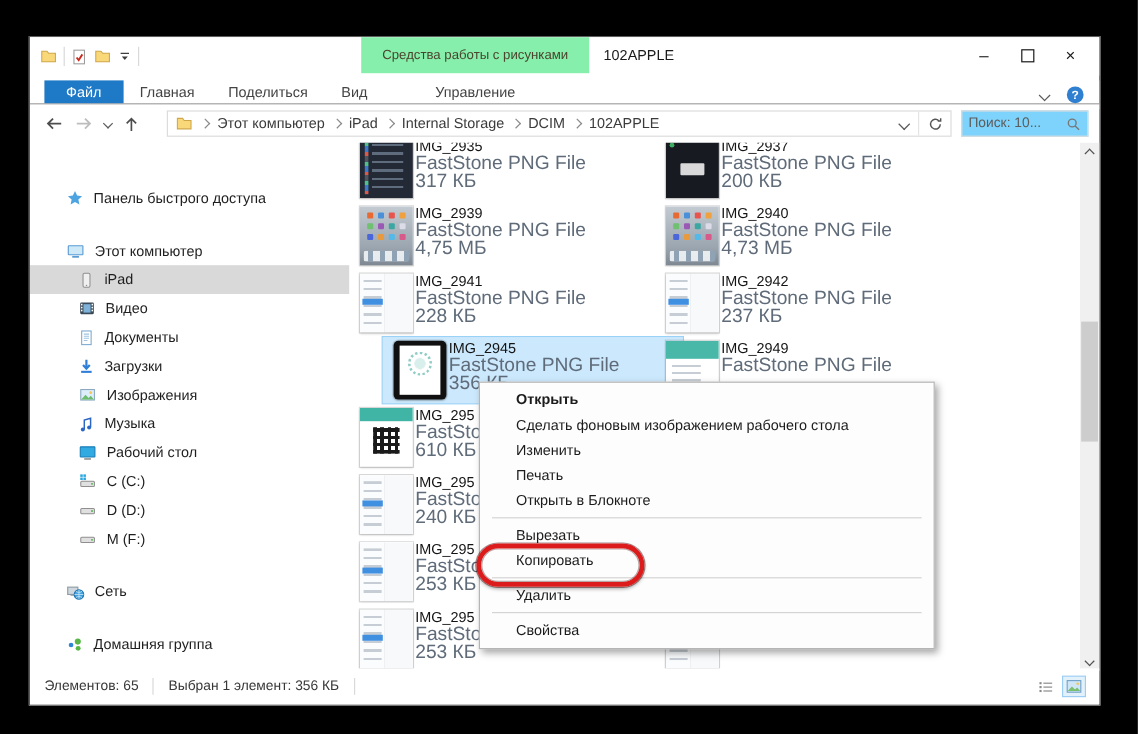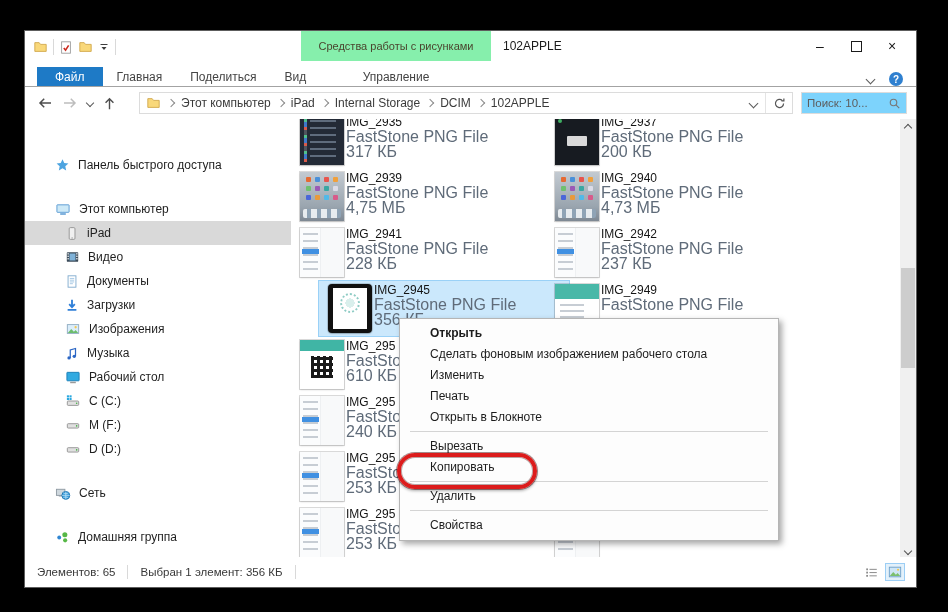--- a/index.html
+++ b/index.html
@@ -350,30 +350,30 @@
           </span>
           <span class="lbl">C (C:)</span>
         </div>
         <div class="side-item ind1">
           <span class="ic">
             <svg width="16" height="14" viewBox="0 0 16 16">
               <rect x="1.5" y="6.5" width="13" height="5" rx="1" fill="#e0e0e0" stroke="#8f8f8f"></rect>
               <circle cx="12.2" cy="9" r="0.9" fill="#43b043"></circle>
             </svg>
           </span>
-          <span class="lbl">M (F:)</span>
+          <span class="lbl">D (D:)</span>
         </div>
         <div class="side-item ind1">
           <span class="ic">
             <svg width="16" height="14" viewBox="0 0 16 16">
               <rect x="1.5" y="6.5" width="13" height="5" rx="1" fill="#e0e0e0" stroke="#8f8f8f"></rect>
               <circle cx="12.2" cy="9" r="0.9" fill="#43b043"></circle>
             </svg>
           </span>
-          <span class="lbl">D (D:)</span>
+          <span class="lbl">M (F:)</span>
         </div>
         <div class="side-item ind0 gap8">
           <span class="ic">
             <svg width="16" height="15" viewBox="0 0 16 16">
               <rect x="1" y="3.5" width="9" height="6.5" fill="#cfd8de" stroke="#8f9aa3"></rect>
               <rect x="3.5" y="10" width="4" height="1.2" fill="#8f9aa3"></rect>
               <circle cx="11" cy="10" r="4.2" fill="#3fa0dc" stroke="#2277b3"></circle>
               <path d="M7 10h8M11 6v8M8.3 7.3c1.6 1.2 3.8 1.2 5.4 0M8.3 12.7c1.6-1.2 3.8-1.2 5.4 0" stroke="#bfe2f5" fill="none" stroke-width="0.8"></path>
             </svg>
           </span>

